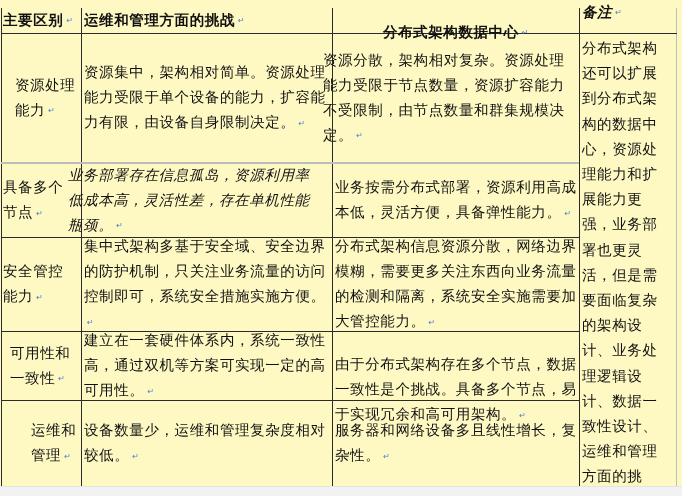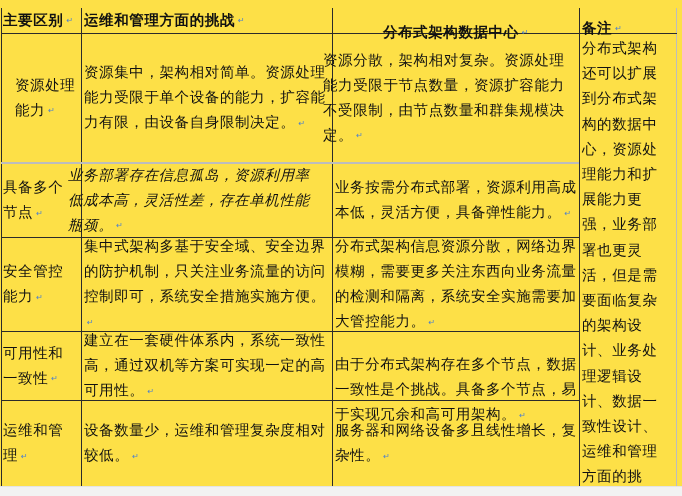--- a/index.html
+++ b/index.html
@@ -14,21 +14,21 @@
       overflow: hidden;
       font-family: "DejaVu Sans", "Liberation Sans", sans-serif;
       color: #111111;
     }
     .doc {
       position: absolute;
       left: 0;
       top: 0;
       width: 682px;
       height: 486px;
-      background: #fde047;
+      background: #fef9c3;
     }
     .bottom-strip {
       position: absolute;
       left: 0;
       top: 486px;
       width: 682px;
       height: 10px;
       background: #f2f2f2;
       border-top: 1px solid #e4e4e4;
     }
@@ -91,21 +91,21 @@
 
     <div class="cell head" style="left:3px; top:8px; width:78px; height:25px;">
       <div><span class="txt">主要区别</span><span class="mark">↵</span></div>
     </div>
     <div class="cell head" style="left:84px; top:8px; width:246px; height:25px;">
       <div><span class="txt">运维和管理方面的挑战</span><span class="mark">↵</span></div>
     </div>
     <div class="cell head" style="left:335px; top:20px; width:242px; height:25px;text-align:center;">
       <div><span class="txt">分布式架构数据中心</span><span class="mark">↵</span></div>
     </div>
-    <div class="cell head" style="left:582px; top:16px; width:92px; height:25px;">
+    <div class="cell head" style="left:582px; top:0; width:92px; height:25px;font-style:italic;">
       <div><span class="txt">备注</span><span class="mark">↵</span></div>
     </div>
 
     <div class="cell" style="left:3px; top:34px; width:74px; height:128px;margin-left:12px;">
       <div><span class="txt">资源处理能力</span><span class="mark">↵</span></div>
     </div>
     <div class="cell" style="left:84px; top:34px; width:246px; height:128px;">
       <div><span class="txt">资源集中，架构相对简单。资源处理能力受限于单个设备的能力，扩容能力有限，由设备自身限制决定。</span><span class="mark">↵</span></div>
     </div>
     <div class="cell" style="left:323px; top:34px; width:243px; height:128px;">
@@ -125,31 +125,31 @@
     <div class="cell" style="left:3px; top:238px; width:74px; height:93px;">
       <div><span class="txt">安全管控能力</span><span class="mark">↵</span></div>
     </div>
     <div class="cell" style="left:84px; top:238px; width:246px; height:93px;">
       <div><span class="txt">集中式架构多基于安全域、安全边界的防护机制，只关注业务流量的访问控制即可，系统安全措施实施方便。</span><span class="mark">↵</span></div>
     </div>
     <div class="cell" style="left:335px; top:238px; width:243px; height:93px;">
       <div><span class="txt">分布式架构信息资源分散，网络边界模糊，需要更多关注东西向业务流量的检测和隔离，系统安全实施需要加大管控能力。</span><span class="mark">↵</span></div>
     </div>
 
-    <div class="cell" style="left:3px; top:332px; width:74px; height:68px;">
+    <div class="cell" style="left:10px; top:332px; width:74px; height:68px;">
       <div><span class="txt">可用性和一致性</span><span class="mark">↵</span></div>
     </div>
     <div class="cell" style="left:84px; top:332px; width:246px; height:68px;">
       <div><span class="txt">建立在一套硬件体系内，系统一致性高，通过双机等方案可实现一定的高可用性。</span><span class="mark">↵</span></div>
     </div>
     <div class="cell" style="left:335px; top:332px; width:243px; height:68px;margin-top:24px;">
       <div><span class="txt">由于分布式架构存在多个节点，数据一致性是个挑战。具备多个节点，易于实现冗余和高可用架构。</span><span class="mark">↵</span></div>
     </div>
 
-    <div class="cell" style="left:3px; top:401px; width:74px; height:85px;">
+    <div class="cell" style="left:3px; top:401px; width:74px; height:85px;padding-left:28px;">
       <div><span class="txt">运维和管理</span><span class="mark">↵</span></div>
     </div>
     <div class="cell" style="left:84px; top:401px; width:246px; height:85px;">
       <div><span class="txt">设备数量少，运维和管理复杂度相对较低。</span><span class="mark">↵</span></div>
     </div>
     <div class="cell" style="left:335px; top:401px; width:243px; height:85px;">
       <div><span class="txt">服务器和网络设备多且线性增长，复杂性。</span><span class="mark">↵</span></div>
     </div>
 
     <div class="cell top" style="left:582px; top:36px; width:90px; height:450px; line-height:25.2px;">

